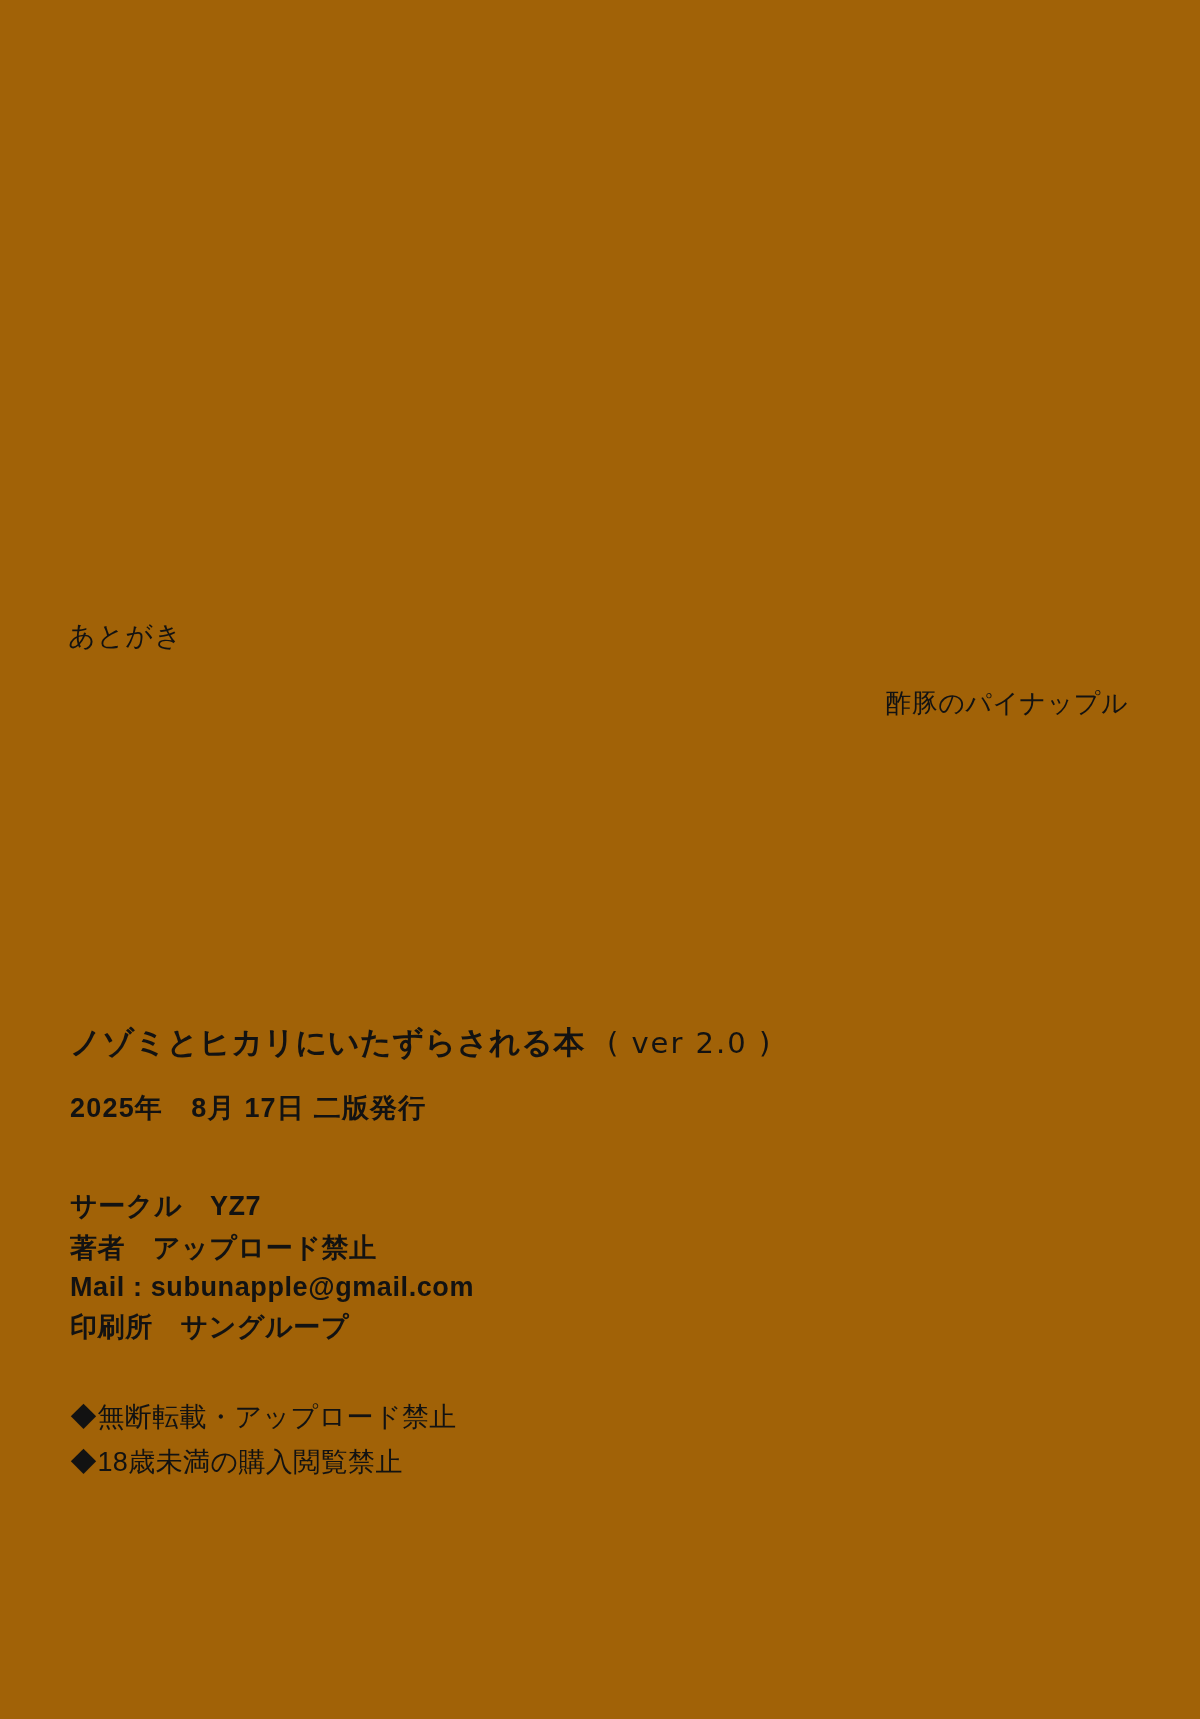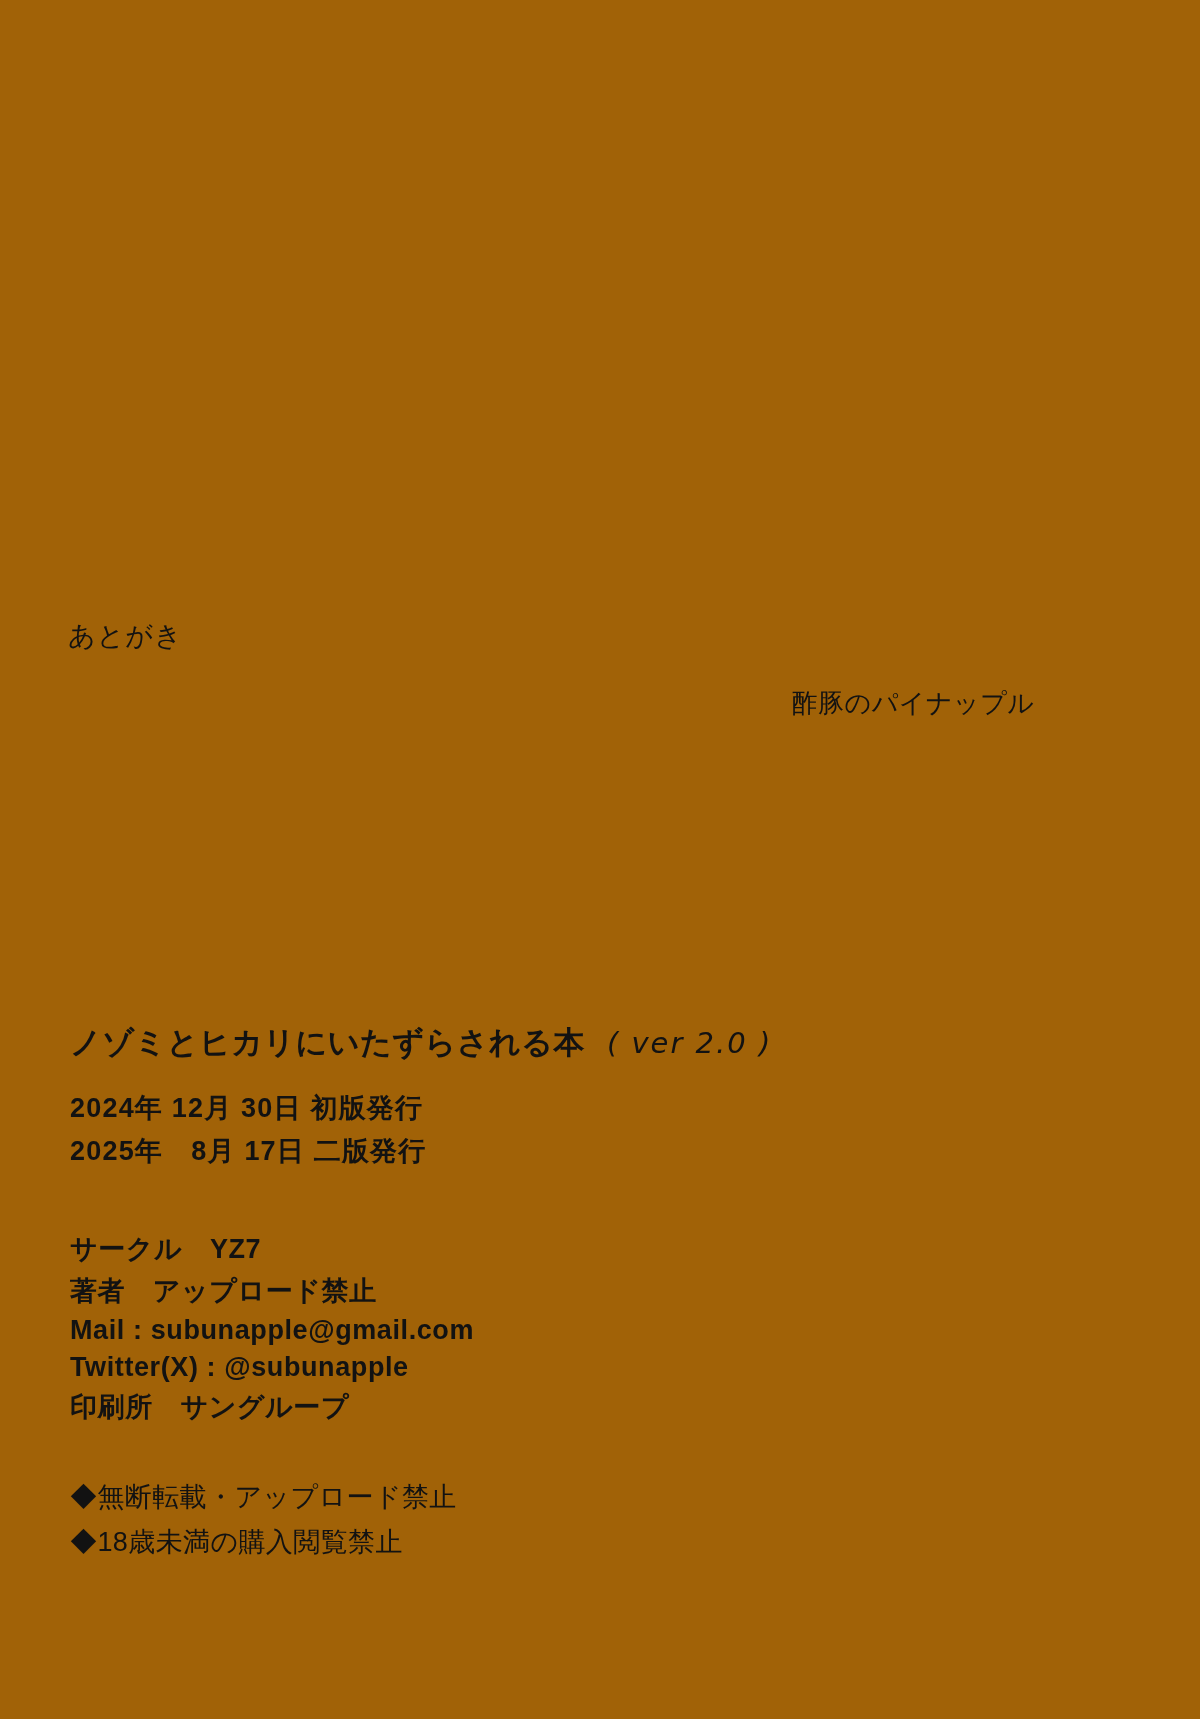--- a/index.html
+++ b/index.html
@@ -34,21 +34,21 @@
   .afterword-body p {
     margin: 0 0 6px 0;
     font-size: 26px;
     line-height: 1.42;
     letter-spacing: 0.2px;
     font-weight: 400;
   }
   .afterword-sign {
     margin: 12px 0 0 0;
     font-size: 26px;
-    text-align: center;
+    text-align: right;
     padding-left: 630px;
     letter-spacing: 0.5px;
   }
 
   
   .colophon {
     position: absolute;
     left: 70px;
     top: 1022px;
     width: 1080px;
@@ -63,21 +63,20 @@
     font-size: 31px;
     font-weight: bold;
     letter-spacing: 0.5px;
     white-space: nowrap;
   }
   .version-tag {
     font-size: 29px;
     font-weight: 400;
     letter-spacing: 2px;
     font-family: "DejaVu Sans", sans-serif;
-    font-style: italic;
   }
   .pub-dates p {
     margin: 0 0 7px 0;
     font-size: 27px;
     font-weight: bold;
     letter-spacing: 1.2px;
   }
   .credits {
     margin-top: 62px;
   }
@@ -119,29 +118,27 @@
     <p class="afterword-sign">酢豚のパイナップル</p>
   </section>
 
   <section class="colophon">
     <div class="title-row">
       <span class="book-title">ノゾミとヒカリにいたずらされる本</span>
       <span class="version-tag">( ver 2.0 )</span>
     </div>
 
     <div class="pub-dates">
-      <p>2024年 12月 30日 初版発行</p>
       <p>2025年　8月 17日 二版発行</p>
     </div>
 
     <div class="credits">
       <p>サークル　YZ7</p>
       <p>著者　アップロード禁止</p>
       <p>Mail : subunapple@gmail.com</p>
-      <p>Twitter(X) : @subunapple</p>
       <p>印刷所　サングループ</p>
     </div>
 
     <div class="notices">
       <p>◆無断転載・アップロード禁止</p>
       <p>◆18歳未満の購入閲覧禁止</p>
     </div>
   </section>
 
 </div>

